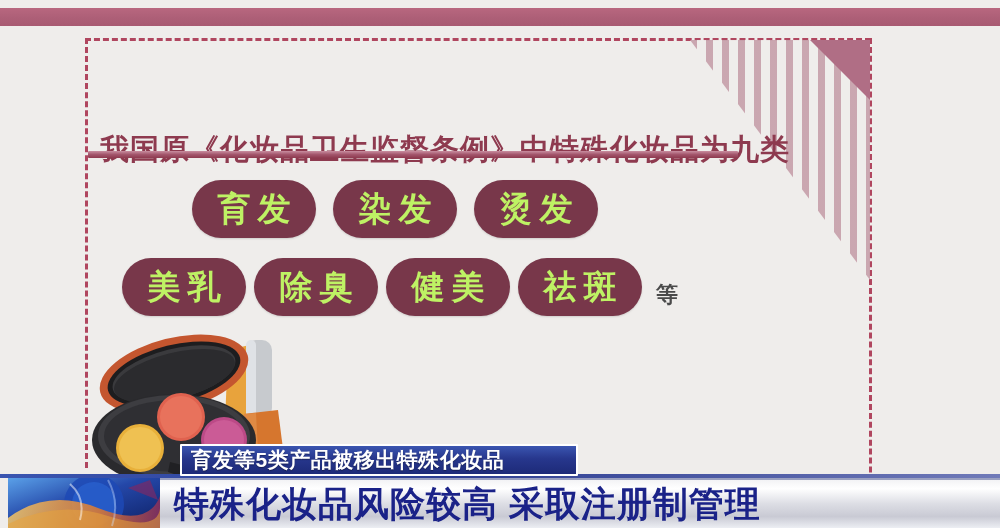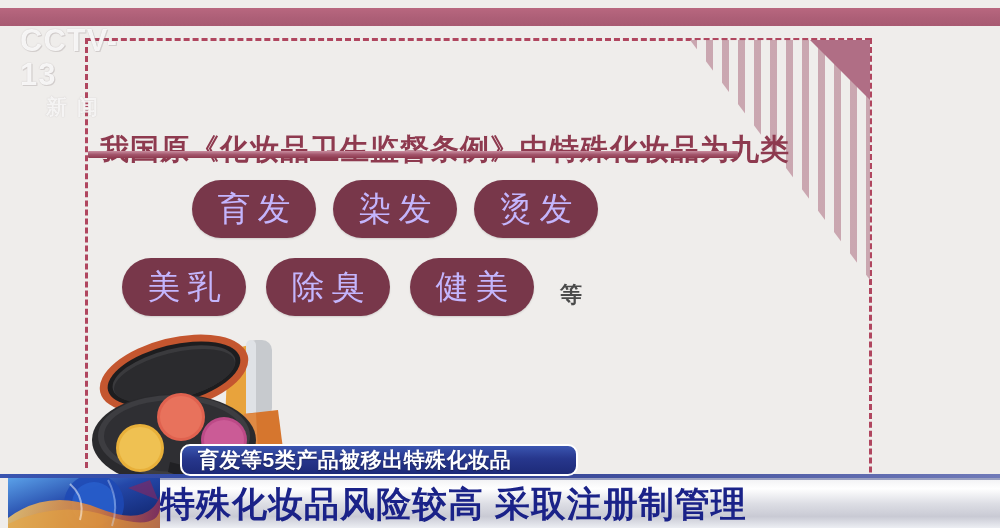--- a/index.html
+++ b/index.html
@@ -146,31 +146,31 @@
     border-radius: 1px;
   }
 
   
   .pill-row {
     position: absolute;
     display: flex;
     align-items: center;
   }
   .pill-row.row1 { left: 192px; top: 180px; gap: 17px; }
-  .pill-row.row2 { left: 122px; top: 258px; gap: 20px; }
+  .pill-row.row2 { left: 122px; top: 258px; gap: 8px; }
 
   .pill {
     height: 58px;
     min-width: 124px;
     padding: 0 16px;
     border-radius: 30px;
     background: #78374a;
-    color: #c4b5fd;
+    color: #bef264;
     font-size: 33px;
-    font-weight: 400;
+    font-weight: 700;
     letter-spacing: 7px;
     text-indent: 7px;
     display: flex;
     align-items: center;
     justify-content: center;
     box-shadow: 0 1px 2px rgba(0,0,0,.13);
   }
 
   .deng {
     font-size: 22px;
@@ -188,43 +188,44 @@
     width: 240px; height: 180px;
   }
 
   
   .banner-top {
     position: absolute;
     left: 180px; top: 444px;
     width: 398px; height: 32px;
     background: linear-gradient(180deg,#3a55b0 0%, #27378d 45%, #1d2a78 100%);
     border: 2px solid #ffffff;
-    border-radius: 10px;
+    border-radius: 1px;
     display: flex;
     align-items: center;
-    padding-left: 16px;
+    padding-left: 9px;
   }
   .banner-top span {
     color: #ffffff;
     font-size: 21px;
     font-weight: 700;
     letter-spacing: 0.5px;
     white-space: nowrap;
     text-shadow: 0 1px 1px rgba(0,0,0,.35);
   }
 
   .banner-main {
     position: absolute;
     left: 160px; top: 478px;
     width: 840px; height: 50px;
     background: linear-gradient(180deg,
       #f3f3f5 0%, #ffffff 18%, #dcdde4 50%, #c9cad4 76%, #eceef3 100%);
     border-top: 2px solid #9aa0c0;
     display: flex;
     align-items: center;
+    padding-left: 14px;
   }
   .banner-main span {
     color: #1a2288;
     font-size: 35px;
     font-weight: 700;
     letter-spacing: 1px;
     white-space: nowrap;
   }
 
   .banner-bottom-rule {
@@ -250,39 +251,36 @@
 
   <div class="top-bar"></div>
 
   <div class="dash-h"></div>
   <div class="dash-v-left"></div>
   <div class="dash-v-right"></div>
 
   <div class="stripes"></div>
   <div class="corner-tri"></div>
 
-  <div class="logo-cctv13">
-    <div class="lg-main">CCTV-13</div>
-    <div class="lg-sub">新闻</div>
-  </div>
 
 
   <div class="heading">我国原《化妆品卫生监督条例》中特殊化妆品为九类</div>
   <div class="heading-rule"></div>
 
   <div class="pill-row row1">
     <div class="pill">育发</div>
     <div class="pill">染发</div>
     <div class="pill">烫发</div>
   </div>
 
   <div class="pill-row row2">
     <div class="pill">美乳</div>
     <div class="pill">除臭</div>
     <div class="pill">健美</div>
+    <div class="pill">祛斑</div>
     <div class="deng">等</div>
   </div>
 
   <div class="cosmetics">
     <svg viewBox="0 0 240 180" width="240" height="180">
 
       <g>
         <path d="M150 28 L176 22 L186 118 L146 124 Z" fill="#e8a33c"></path>
         <path d="M146 100 L188 94 L196 164 L140 168 Z" fill="#d6762e"></path>
       </g>

